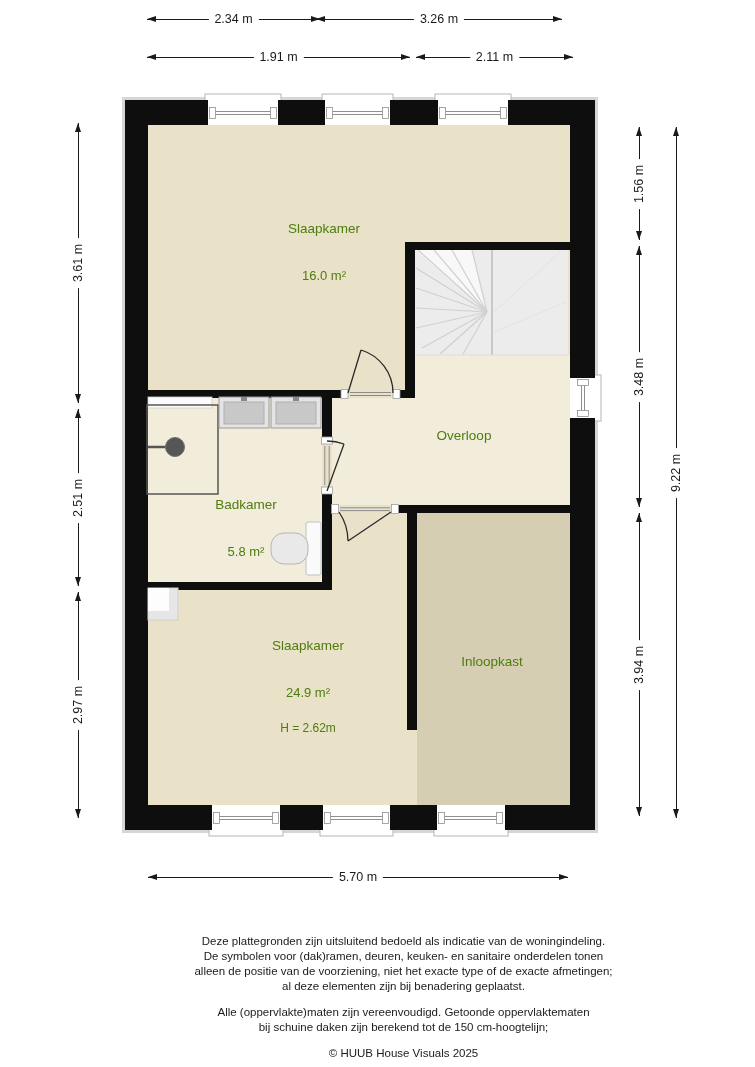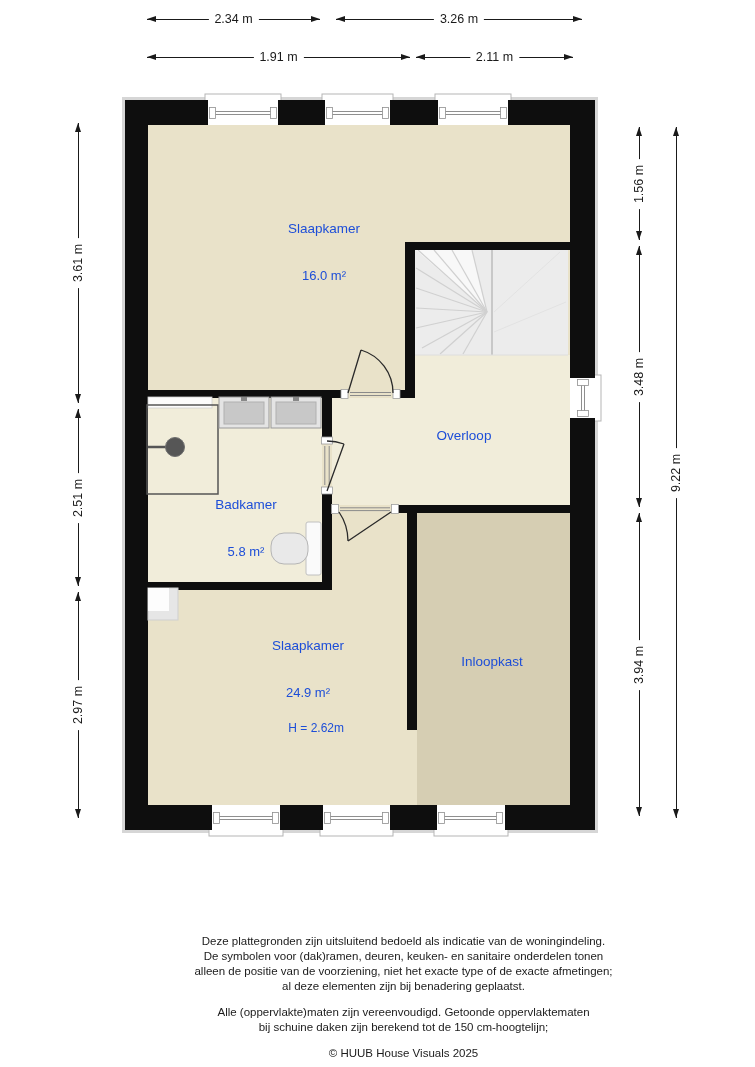--- a/index.html
+++ b/index.html
@@ -15,23 +15,23 @@
   .ah{position:absolute;width:0;height:0;}
   .ah.l{left:0;top:3.5px;border-top:3.5px solid transparent;border-bottom:3.5px solid transparent;border-right:9px solid #1a1a1a;}
   .ah.r{right:0;top:3.5px;border-top:3.5px solid transparent;border-bottom:3.5px solid transparent;border-left:9px solid #1a1a1a;}
   .ah.t{top:0;left:3.5px;border-left:3.5px solid transparent;border-right:3.5px solid transparent;border-bottom:9px solid #1a1a1a;}
   .ah.b{bottom:0;left:3.5px;border-left:3.5px solid transparent;border-right:3.5px solid transparent;border-top:9px solid #1a1a1a;}
   .dlab{position:absolute;left:50%;top:50%;transform:translate(-50%,-50%);
         background:#ffffff;padding:0 6px;font-size:12.5px;line-height:14px;white-space:nowrap;}
   .vdim .dlab{transform:translate(-50%,-50%) rotate(-90deg);}
   
   .room-label{position:absolute;transform:translate(-50%,-50%);text-align:center;
-              font-size:13.5px;line-height:19px;color:#1d4ed8;white-space:nowrap;}
+              font-size:13.5px;line-height:19px;color:#4d7c0f;white-space:nowrap;}
   .room-label .sub{font-size:13px;margin-top:28px;}
-  .room-label .hline{font-size:12px;margin-top:17px;text-align:right;}
+  .room-label .hline{font-size:12px;margin-top:17px;}
   
   .footer{position:absolute;left:0;top:934px;width:755px;text-align:center;
           font-size:11.5px;line-height:15px;color:#1b1b1b;padding-left:26px;}
   .footer .block{margin-bottom:11px;}
 </style>
 </head>
 <body>
 
 <div id="stage">
 
@@ -229,40 +229,46 @@
   <div class="room-label" style="left:492px;top:661px;">
     <div>Inloopkast</div>
   </div>
 
   <div class="hdim" style="left:147px;top:12px;width:173px;text-decoration:underline;">
     <div class="dline-h"></div>
       <div class="ah l"></div>
       <div class="ah r"></div>
     <span class="dlab">2.34 m</span>
   </div>
-  <div class="hdim" style="left:336px;top:12px;width:246px;">
+  <div class="hdim" style="left:316px;top:12px;width:246px;">
     <div class="dline-h"></div>
       <div class="ah l"></div>
       <div class="ah r"></div>
     <span class="dlab">3.26 m</span>
   </div>
 
   <div class="hdim" style="left:147px;top:50px;width:263px;">
     <div class="dline-h"></div>
       <div class="ah l"></div>
       <div class="ah r"></div>
     <span class="dlab">1.91 m</span>
   </div>
   <div class="hdim" style="left:416px;top:50px;width:157px;">
     <div class="dline-h"></div>
       <div class="ah l"></div>
       <div class="ah r"></div>
     <span class="dlab">2.11 m</span>
   </div>
 
+  <div class="hdim" style="left:148px;top:870px;width:420px;">
+    <div class="dline-h"></div>
+      <div class="ah l"></div>
+      <div class="ah r"></div>
+    <span class="dlab">5.70 m</span>
+  </div>
 
   <div class="vdim" style="left:71px;top:123px;height:280px;">
     <div class="dline-v"></div>
       <div class="ah t"></div>
       <div class="ah b"></div>
     <span class="dlab">3.61 m</span>
   </div>
   <div class="vdim" style="left:71px;top:409px;height:177px;">
     <div class="dline-v"></div>
       <div class="ah t"></div>

